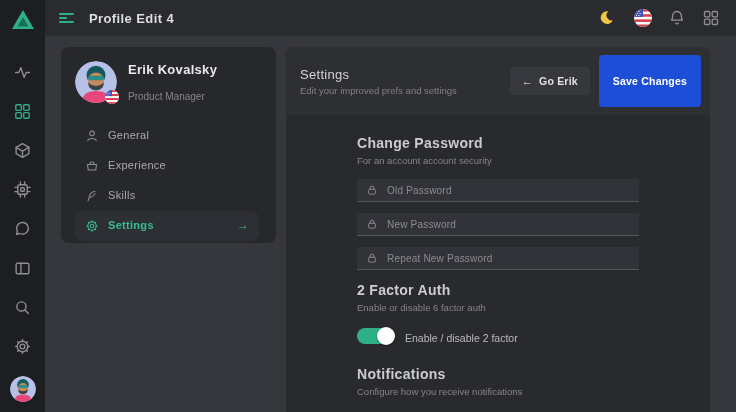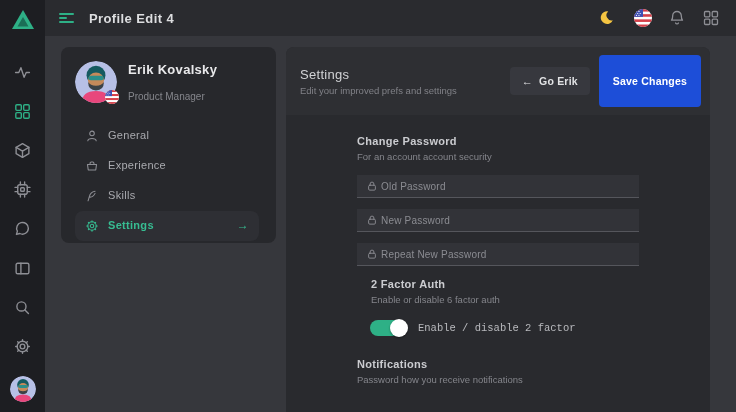--- a/index.html
+++ b/index.html
@@ -87,38 +87,38 @@
   .btn {
     border:none; border-radius:4px; font-family:inherit; font-weight:bold;
     font-size:10.5px; padding:8px 12px; cursor:pointer; letter-spacing:.2px;
     display:flex; align-items:center; gap:6px;
   }
   .btn-dark { background:#37383e; color:#e2e3e5; }
   .btn-green { background:#1d4ed8; color:#ffffff; padding:20px 14px; }
   .back-arrow { font-size:11px; line-height:1; }
 
   .main-body { flex:1; overflow:hidden; padding:20px 71px 0; }
-  .sec-title { font-size:11px; font-weight:bold; letter-spacing:.3px; color:#cbccd0; }
+  .sec-title { font-size:14px; font-weight:bold; letter-spacing:.3px; color:#cbccd0; }
   .sec-sub { font-size:9.5px; color:#84858b; margin-top:4px; }
   .sec-gap { margin-bottom:13px; }
 
   .field {
-    display:flex; align-items:center; gap:3px;
+    display:flex; align-items:center; gap:9px;
     background:#323338; border-bottom:1px solid #55565c;
     height:23px; padding:0 9px; margin-bottom:11px;
   }
   .field svg { width:12px; height:12px; stroke:#8e8f95; fill:none; stroke-width:1.2; stroke-linecap:round; stroke-linejoin:round; flex-shrink:0; }
   .field input {
     flex:1; background:transparent; border:none; outline:none;
     font-family:inherit; font-size:10px; color:#c7c8cb; letter-spacing:.2px;
   }
   .field input::placeholder { color:#8b8c92; }
 
-  .twofa { margin-top:12px;margin-left:14px; }
-  .toggle-row { display:flex; align-items:center; gap:11px; margin:15px 13px 17px;font-family:Liberation Mono, monospace; }
+  .twofa { margin-top:12px; }
+  .toggle-row { display:flex; align-items:flex-end; gap:11px; margin:15px 0 17px; }
   .toggle { position:relative; width:37px; height:16px; border-radius:9px; background:#4a4b51; cursor:pointer; flex-shrink:0; }
   .toggle .knob {
     position:absolute; top:-1px; left:-1px; width:18px; height:18px;
     border-radius:50%; background:#ffffff; box-shadow:0 1px 2px rgba(0,0,0,.4);
     transition:left .15s;
   }
   .toggle.on { background:#2eb086; }
   .toggle.on .knob { left:20px; }
   .toggle-label { font-size:10.5px; color:#b9babe; }
 
@@ -366,21 +366,21 @@
           </div>
           <div class="toggle-row">
             <div class="toggle on">
               <div class="knob"></div>
             </div>
             <span class="toggle-label">Enable / disable 2 factor</span>
           </div>
 
           <div class="notif">
             <div class="sec-title">Notifications</div>
-            <div class="sec-sub">Password how you receive notifications</div>
+            <div class="sec-sub">Configure how you receive notifications</div>
           </div>
 
         </div>
       </section>
 
     </div>
   </div>
 </div>
 
 </body></html>

